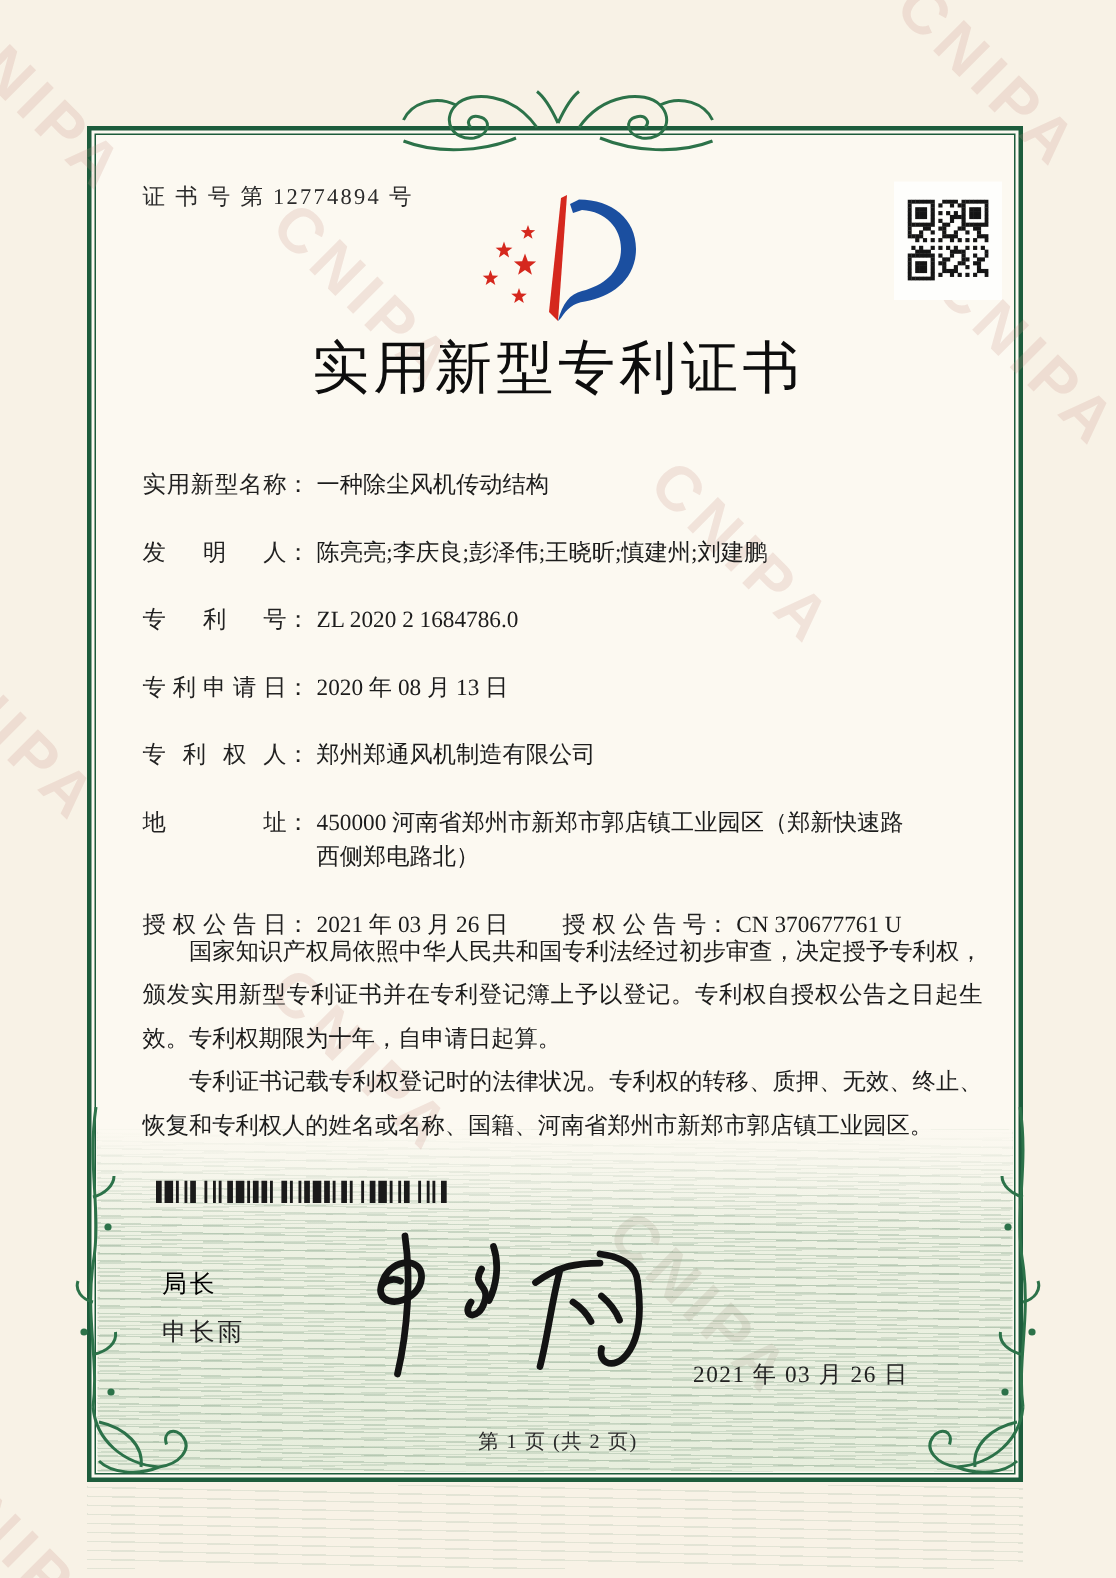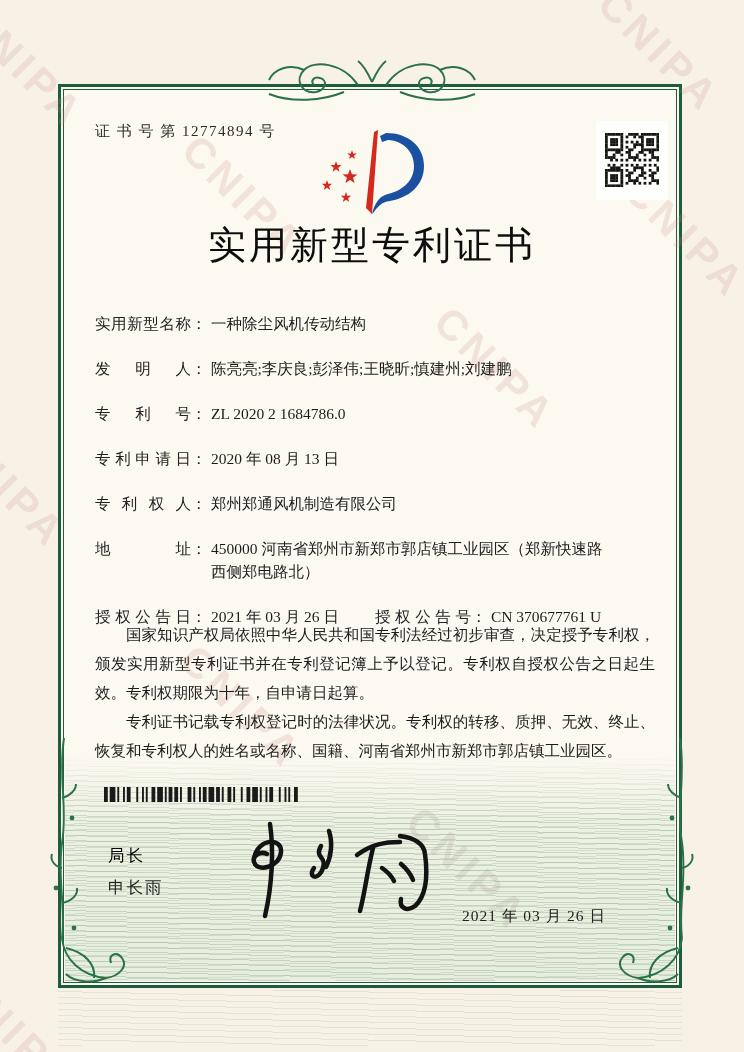--- a/index.html
+++ b/index.html
@@ -457,13 +457,14 @@
       <path d="M105,15 C109,27 107,41 102,51"></path>
       <path d="M133,39 C148,28 161,26 176,26"></path>
       <path d="M149,32 C143,56 141,76 136,95"></path>
       <path d="M176,20 C191,22 200,28 201,38 C204,60 202,80 191,90 C183,96 175,92 177,83"></path>
       <path d="M158,52 C164,56 168,61 170,65"></path>
       <path d="M177,48 C183,53 187,59 189,64"></path>
     </svg>
   </div>
 
   <div class="issue-date">2021 年 03 月 26 日</div>
+  <div class="page-no">第 1 页 (共 2 页)</div>
 </div>
 
 </body></html>

